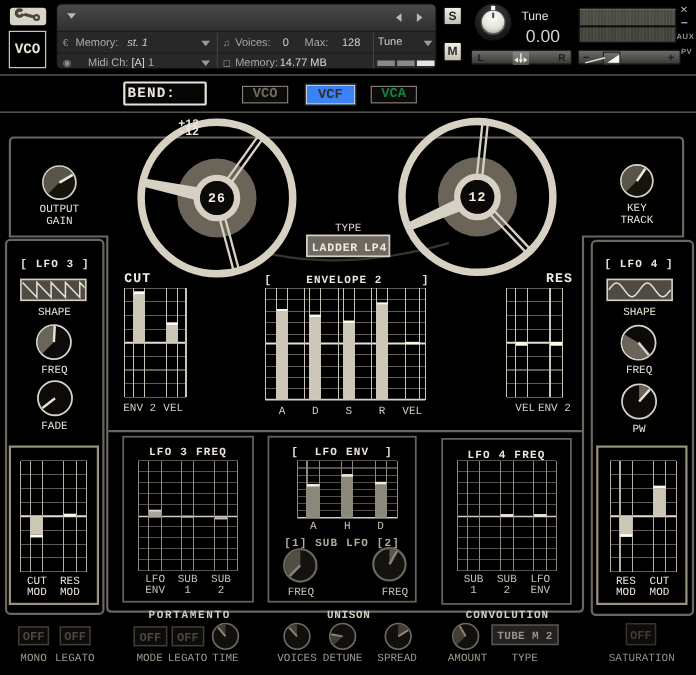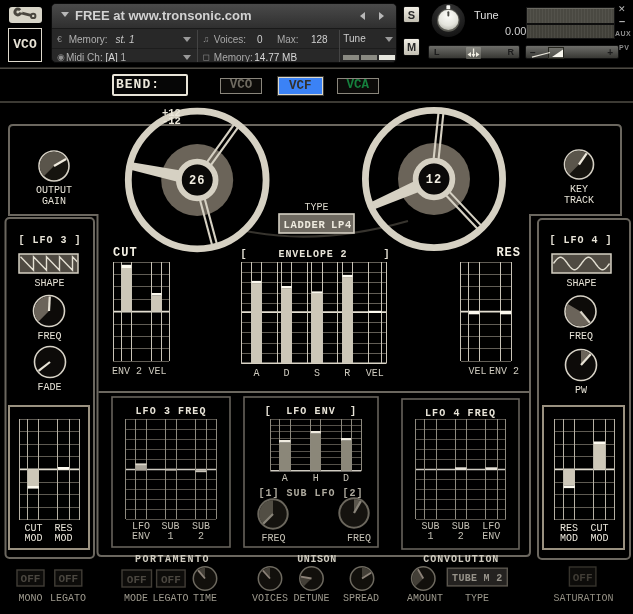--- a/index.html
+++ b/index.html
@@ -361,33 +361,32 @@
 <circle cx="8.8" cy="5" r="4.4" fill="#4a473f"></circle>
       <polygon points="8.8,5 13.5,1.2 13.5,5.8" fill="#d8d5c8"></polygon>
 <circle cx="8.8" cy="5" r="1.4" fill="#d8d5c8"></circle>
     </svg>
 </div>
 <div class="abs" style="left:8px;top:28px;width:34px;height:34px;background:#000;border:1.2px solid #ded9cc;color:#e8e3d6;font-family:'Liberation Mono';font-weight:bold;font-size:13px;text-align:center;line-height:32px;">VCO</div>
 
 <div class="abs" style="left:51px;top:3px;width:346px;height:60px;background:#282828;border-radius:5px;border:1px solid #0a0a0a;overflow:hidden;">
   <div class="abs" style="left:0;top:0;width:100%;height:25px;background:linear-gradient(#4a4a4a,#2f2f2f);border-bottom:1px solid #191919;">
     <span class="abs" style="left:9px;top:8px;width:0;height:0;border-left:4.5px solid transparent;border-right:4.5px solid transparent;border-top:5.5px solid #b8b8b8;"></span>
-    <span class="abs" style="left:23px;top:4px;font-size:13px;font-weight:bold;color:#d2d2d2;">FREE at www.tronsonic.com</span>
     <span class="abs" style="left:308px;top:8px;width:0;height:0;border-top:4.5px solid transparent;border-bottom:4.5px solid transparent;border-right:5.5px solid #b8b8b8;"></span>
     <span class="abs" style="left:327px;top:8px;width:0;height:0;border-top:4.5px solid transparent;border-bottom:4.5px solid transparent;border-left:5.5px solid #b8b8b8;"></span>
   </div>
   <div class="abs" style="left:0;top:26px;width:100%;height:19px;border-bottom:1px solid #1d1d1d;"></div>
   <div class="abs" style="left:144.6px;top:26px;width:1px;height:34px;background:#444;"></div>
   <div class="abs" style="left:286.5px;top:26px;width:1px;height:34px;background:#444;"></div>
   <span class="abs" style="left:5px;top:30px;color:#909090;font-size:9px;">€</span>
   <span class="abs" style="left:16.7px;top:30px;color:#b0b0b0;font-size:10px;">Memory:</span>
   <span class="abs" style="left:63.6px;top:30px;color:#c8c8c8;font-size:10px;font-style:italic;">st. 1</span>
   <span class="abs" style="left:131px;top:33px;width:0;height:0;border-left:4px solid transparent;border-right:4px solid transparent;border-top:5px solid #9a9a9a;"></span>
   <span class="abs" style="left:5px;top:48px;color:#909090;font-size:9px;">◉</span>
-  <span class="abs" style="left:14px;top:48px;color:#b0b0b0;font-size:10px;">Midi Ch: <span style="color:#d8d8d8">[A]</span> 1</span>
+  <span class="abs" style="left:28px;top:48px;color:#b0b0b0;font-size:10px;">Midi Ch: <span style="color:#d8d8d8">[A]</span> 1</span>
   <span class="abs" style="left:131px;top:51px;width:0;height:0;border-left:4px solid transparent;border-right:4px solid transparent;border-top:5px solid #9a9a9a;"></span>
   <span class="abs" style="left:150.5px;top:30px;color:#909090;font-size:9px;">♫</span>
   <span class="abs" style="left:161.8px;top:30px;color:#a8a8a8;font-size:10px;">Voices:</span>
   <span class="abs" style="left:205px;top:30px;color:#d0d0d0;font-size:10px;">0</span>
   <span class="abs" style="left:224.9px;top:30px;color:#a8a8a8;font-size:10px;">Max:</span>
   <span class="abs" style="left:258.9px;top:30px;color:#d0d0d0;font-size:10px;text-align:center;">128</span>
   <span class="abs" style="left:150.5px;top:48px;color:#909090;font-size:9px;">◻</span>
   <span class="abs" style="left:161.8px;top:48px;color:#a8a8a8;font-size:10px;">Memory:</span>
   <span class="abs" style="left:202.3px;top:48px;color:#d8d8d8;font-size:10px;">14.77 MB</span>
   <span class="abs" style="left:291.3px;top:29px;color:#cccccc;font-size:10px;">Tune</span>
@@ -413,21 +412,21 @@
         <stop offset="1" stop-color="#0a0a0a"></stop>
       </radialGradient>
     </defs>
 <circle cx="18.3" cy="18.4" r="16.6" fill="url(#bz)"></circle>
 <rect x="16.4" y="3.2" width="3.8" height="4.6" rx="0.8" fill="#f8f8f4"></rect>
 <circle cx="18.3" cy="18.4" r="11.3" fill="#5b5b54"></circle>
 <circle cx="18.3" cy="17.9" r="10.2" fill="url(#tg)"></circle>
 <rect x="17.4" y="9.3" width="1.9" height="5.2" rx="0.9" fill="#4a4a44"></rect>
 </svg>
 <span class="abs" style="left:474px;top:9px;color:#e0e0e0;font-size:11px;">Tune</span>
-<span class="abs" style="left:485px;top:25px;color:#d0d0d0;font-size:11px;padding-left:20px;">0.00</span>
+<span class="abs" style="left:458px;top:25px;color:#d0d0d0;font-size:16px;padding-left:20px;">0.00</span>
 
 <div class="abs" style="left:526px;top:6.5px;width:89px;height:32px;border:1px solid #141414;background:repeating-linear-gradient(90deg,#53524b 0,#53524b 1.5px,#4a4942 1.5px,#4a4942 3px);">
 <div class="abs" style="left:0;top:0;width:100%;height:1.5px;background:#6a6961;"></div>
 <div class="abs" style="left:0;top:15px;width:100%;height:2px;background:#0d0d0d;"></div>
 <div class="abs" style="left:0;top:17px;width:100%;height:13px;background:repeating-linear-gradient(90deg,rgba(70,69,62,0.55) 0,rgba(70,69,62,0.55) 1.5px,rgba(58,57,50,0.55) 1.5px,rgba(58,57,50,0.55) 3px);"></div>
 </div>
 
 <div class="abs" style="left:428px;top:45px;width:92px;height:14px;background:linear-gradient(#6e6e6a,#383834);border:1px solid #111;border-radius:2px;">
   <span class="abs" style="left:5px;top:1px;color:#1c1c1c;font-size:9px;font-weight:bold;">L</span>
   <span class="abs" style="right:5px;top:1px;color:#1c1c1c;font-size:9px;font-weight:bold;">R</span>

